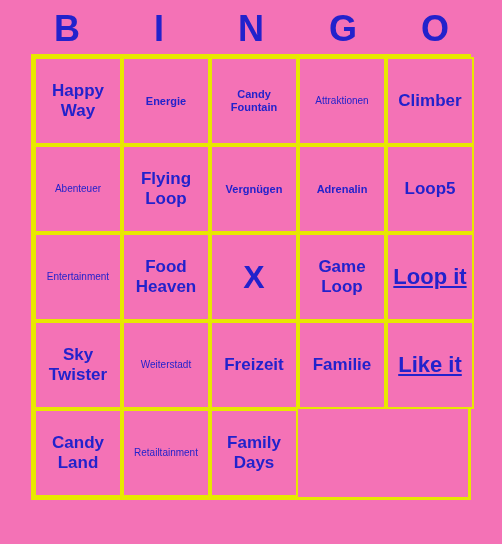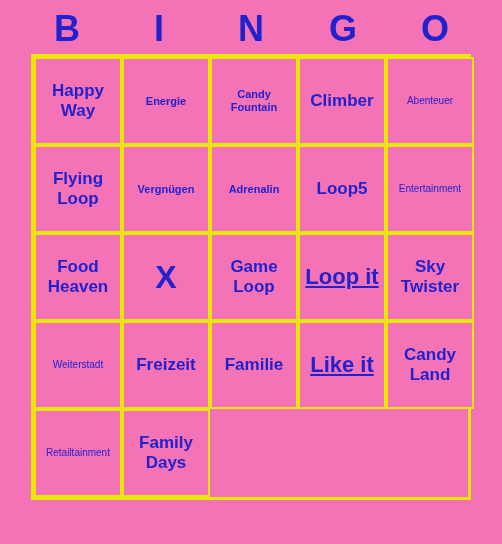--- a/index.html
+++ b/index.html
@@ -86,20 +86,23 @@
 <div class="cell">
       <span class="cell-text large">Happy Way</span>
     </div>
     <div class="cell">
       <span class="cell-text medium">Energie</span>
     </div>
     <div class="cell">
       <span class="cell-text medium">Candy Fountain</span>
     </div>
     <div class="cell">
+      <span class="cell-text small">Attraktionen</span>
+    </div>
+    <div class="cell">
       <span class="cell-text large">Climber</span>
     </div>
     <div class="cell">
       <span class="cell-text small">Abenteuer</span>
     </div>
     <div class="cell">
       <span class="cell-text large">Flying Loop</span>
     </div>
     <div class="cell">
       <span class="cell-text medium">Vergnügen</span>

